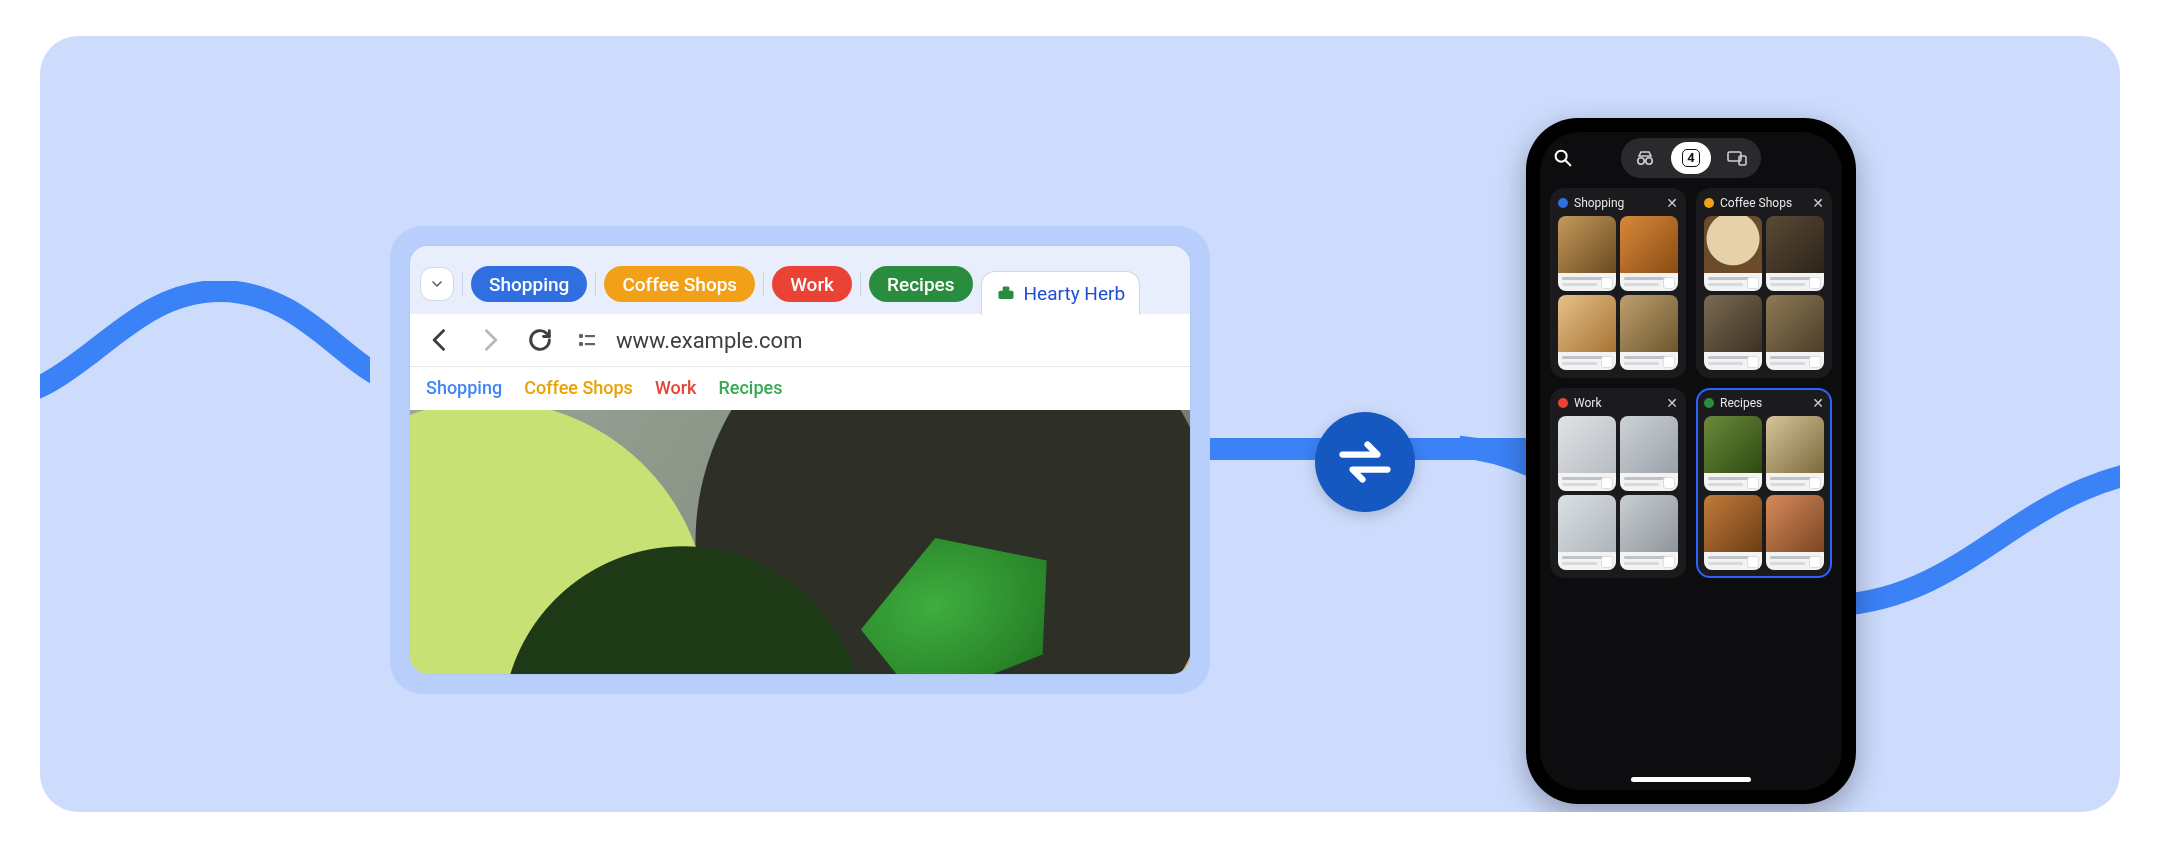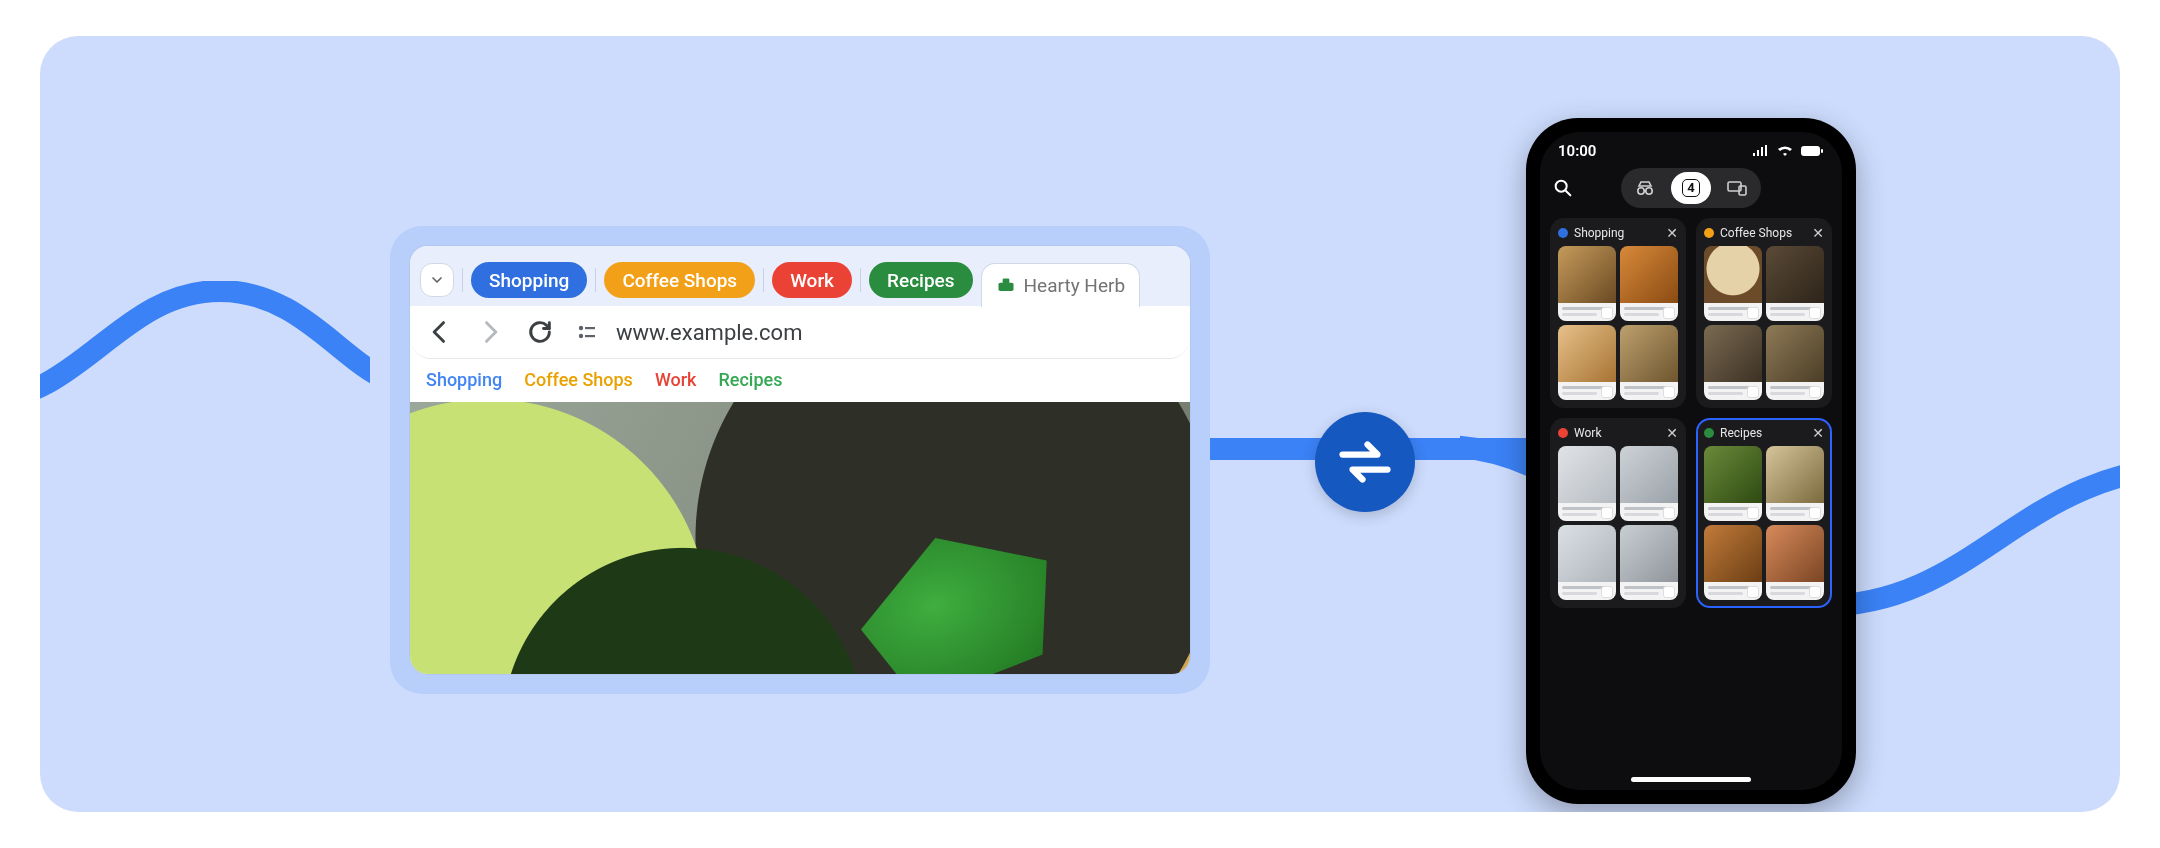--- a/index.html
+++ b/index.html
@@ -47,26 +47,26 @@
   }
   .tabstrip{display:flex;align-items:center;gap:8px;padding:8px 10px 0 10px;background:#e8eefc;flex:0 0 auto;}
   .drop{width:34px;height:34px;border-radius:12px;border:1px solid #cfd8e6;background:white;display:flex;align-items:center;justify-content:center;color:#5f6368;}
   .sep{width:1px;height:24px;background:#c8d2e4;border-radius:1px;}
   .chip{height:36px;border-radius:18px;padding:0 18px;display:inline-flex;align-items:center;color:white;font-size:19px;font-weight:500;}
   .chip.blue{background:var(--chip-blue);}
   .chip.yellow{background:var(--chip-yellow);}
   .chip.red{background:var(--chip-red);}
   .chip.green{background:var(--chip-green);}
   .tab-active{
-    height:44px;margin-top:8px;background:white;border-top-left-radius:14px;border-top-right-radius:14px;
+    height:44px;margin-top:16px;background:white;border-top-left-radius:14px;border-top-right-radius:14px;
     display:flex;align-items:center;gap:8px;padding:0 14px;border:1px solid #cfd8e6;border-bottom:none;
-    font-size:19px;color:#737373;position:relative;top:1px;
+    font-size:19px;color:#1d4ed8;position:relative;top:1px;
   }
   .fav{width:20px;height:20px;flex:0 0 auto;}
-  .toolbar{display:flex;align-items:center;gap:22px;padding:12px 16px;background:white;border-bottom:1px solid #e6e8ec;border-radius:21px;}
+  .toolbar{display:flex;align-items:center;gap:22px;padding:12px 16px;background:white;border-bottom:1px solid #e6e8ec;}
   .nav-ico{width:28px;height:28px;color:#3c4043;}
   .nav-ico.dim{color:#b6b9be;}
   .omnibox{flex:1;display:flex;align-items:center;gap:12px;font-size:22px;color:#3c4043;}
   .site-chip{width:28px;height:20px;display:flex;align-items:center;gap:3px;color:#5f6368;}
   .bookmark-bar{display:flex;gap:22px;padding:10px 16px 12px 16px;font-size:18px;}
   .bm{font-weight:500}
   .bm.blue{color:var(--faint-blue);} .bm.yellow{color:var(--faint-yellow);} .bm.red{color:var(--faint-red);} .bm.green{color:var(--faint-green);}
   .hero{
     flex:1 1 auto;position:relative;overflow:hidden;
   }
@@ -216,35 +216,20 @@
     </div>
 
     <div class="sync-badge">
       <svg viewBox="0 0 24 24" fill="none">
         <path d="M3 9h14l-4-4M21 15H7l4 4" stroke="currentColor" stroke-width="2.5" stroke-linecap="round" stroke-linejoin="round"></path>
       </svg>
     </div>
 
     <div class="phone">
       <div class="phone-screen">
-        <div class="status">
-          <span>10:00</span>
-          <span class="stat-icons">
-            <svg width="18" height="12" viewBox="0 0 18 12">
-                  <path d="M1 11h2V8H1zM5 11h2V5H5zM9 11h2V2H9zM13 11h2V0h-2z" fill="#fff"></path>
-                </svg>
-            <svg width="18" height="12" viewBox="0 0 18 12">
-                  <path d="M9 11l2-2a3 3 0 0 0-4 0zM4 6a8 8 0 0 1 10 0l2-2a11 11 0 0 0-14 0z" fill="#fff"></path>
-                </svg>
-            <svg width="24" height="12" viewBox="0 0 24 12">
-                  <rect x="1" y="1" width="19" height="10" rx="3" fill="#fff"></rect>
-                  <rect x="21" y="4" width="2" height="4" rx="1" fill="#fff"></rect>
-                </svg>
-          </span>
-        </div>
 
         <div class="phone-top">
           <svg class="search-ico" viewBox="0 0 24 24">
                 <circle cx="10" cy="10" r="6" stroke="#fff" stroke-width="2.2" fill="none"></circle>
                 <path d="M15 15l5 5" stroke="#fff" stroke-width="2.2" stroke-linecap="round"></path>
               </svg>
           <div class="seg">
             <div class="seg-btn">
                   <svg width="20" height="16" viewBox="0 0 20 16">
                     <circle cx="6" cy="11" r="3.2" stroke="currentColor" stroke-width="1.6" fill="none"></circle>

